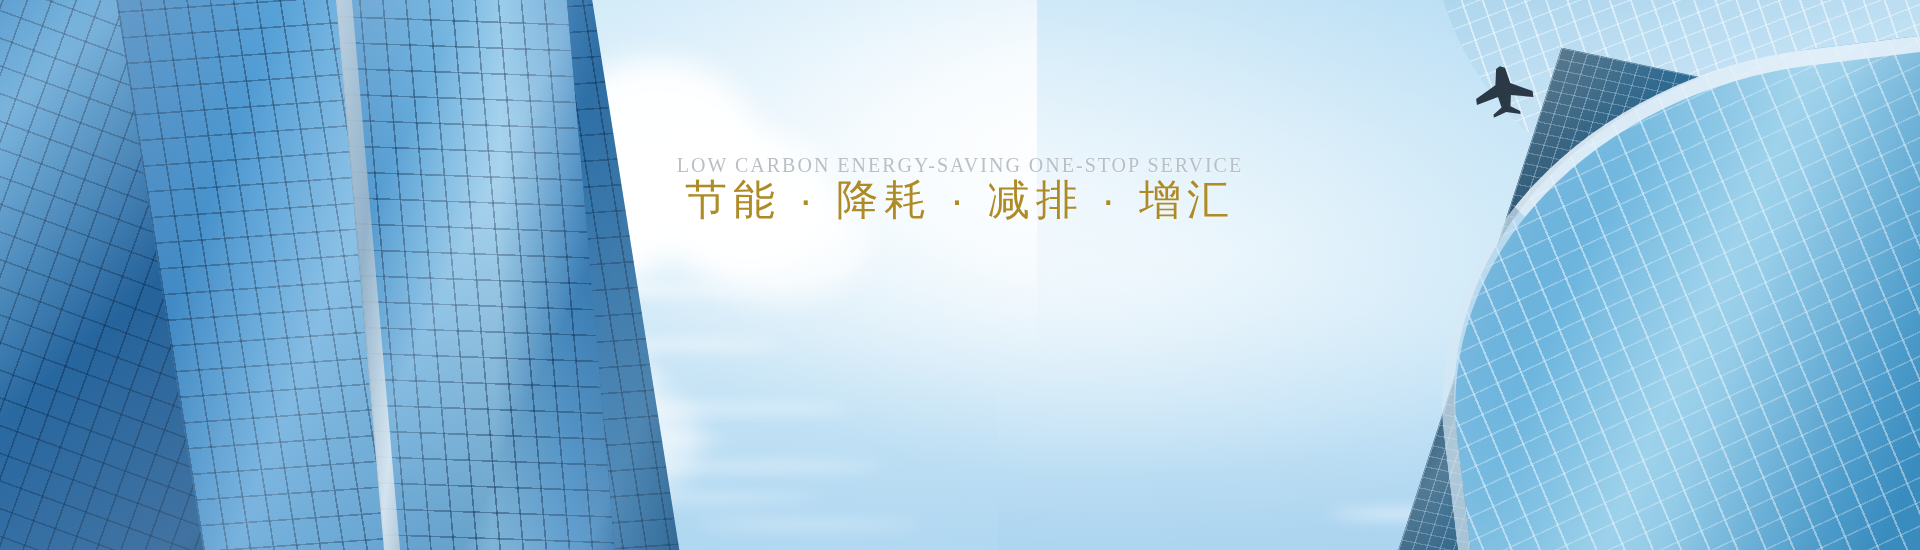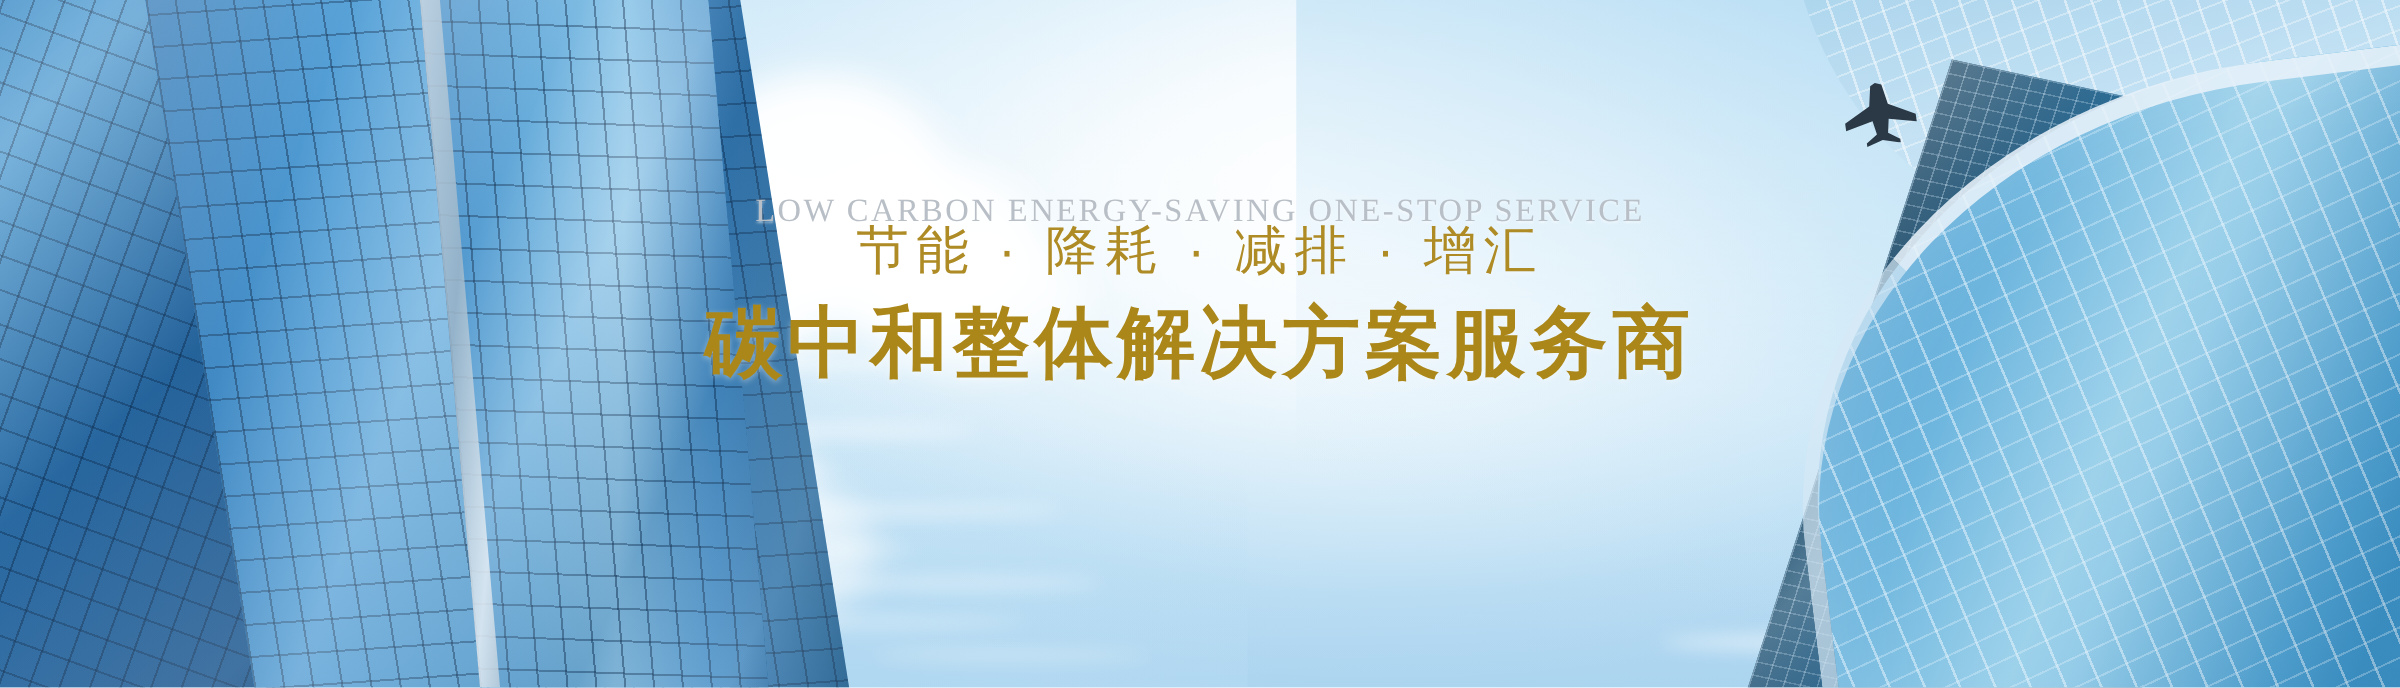--- a/index.html
+++ b/index.html
@@ -161,21 +161,21 @@
 
   
   .text-block{
     position:absolute;left:0;right:0;top:0;height:100%;
     pointer-events:none;
   }
   #tagline{
     position:absolute;top:154px;left:0;right:0;
     text-align:center;
     font-family:"Liberation Serif",serif;
-    font-size:26px;
+    font-size:20px;
     letter-spacing:2.0px;
     color:#b9bfc6;
     white-space:nowrap;
     text-shadow:0 1px 2px rgba(255,255,255,0.55);
   }
   #subhead{
     position:absolute;top:172px;left:0;right:0;
     text-align:center;
     font-family:"Liberation Sans",sans-serif;
     font-size:42px;
@@ -272,16 +272,15 @@
 
   <svg id="airplane" viewBox="0 0 64 54">
     <g fill="#2b3845">
       <path d="M31 4 L36 6 L39 22 L60 33 L60 39 L38 34 L36 45 L45 51 L45 54 L31 50 L18 54 L18 51 L27 45 L25 34 L3 39 L3 33 L24 22 L27 6 Z"></path>
     </g>
   </svg>
 
   <div class="text-block">
     <div id="tagline">LOW CARBON ENERGY-SAVING ONE-STOP SERVICE</div>
     <div id="subhead">节能 · 降耗 · 减排 · 增汇</div>
-    <div id="headline">碳中和整体解决方案服务商</div>
   </div>
 
 </div>
 
 </body></html>

